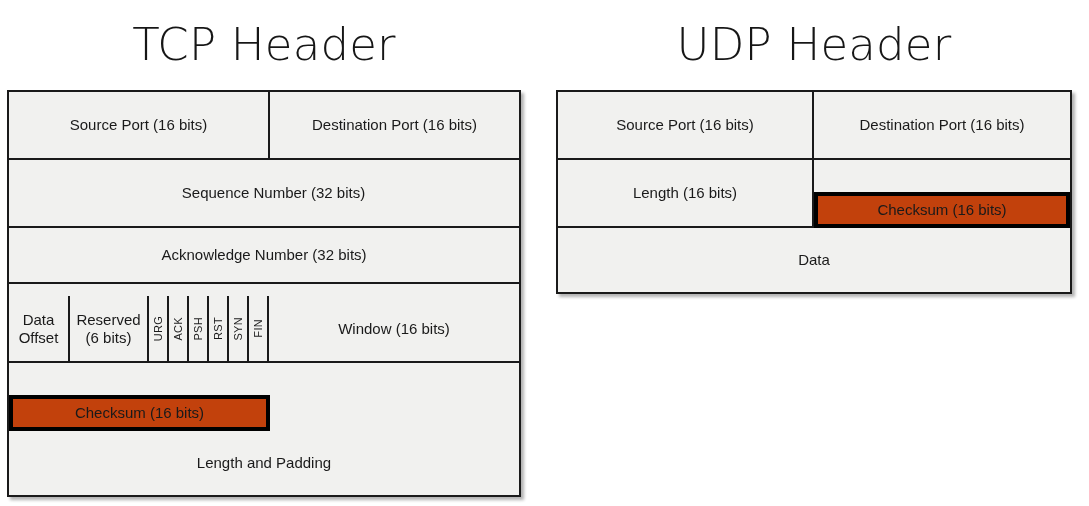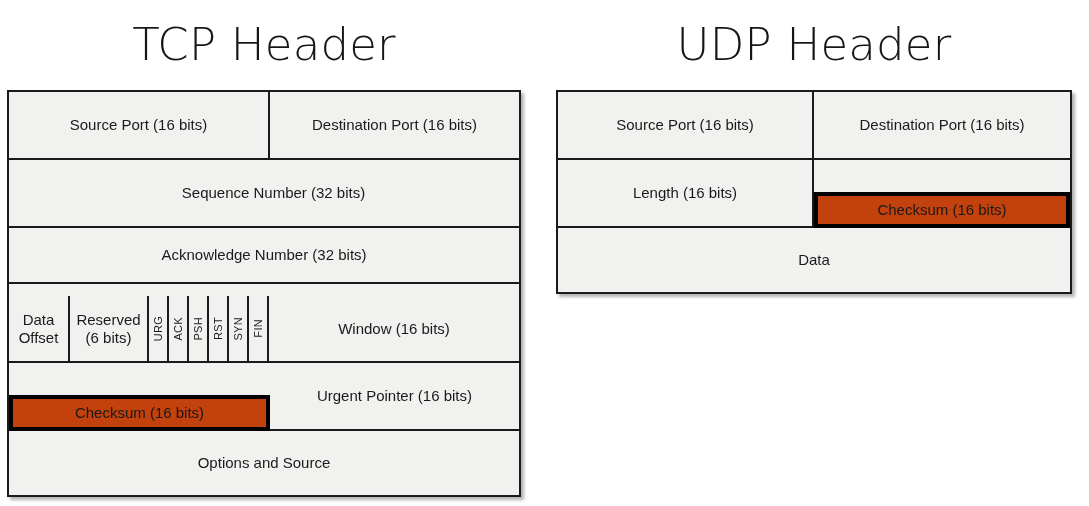--- a/index.html
+++ b/index.html
@@ -155,25 +155,24 @@
       <span class="flag-label">SYN</span>
     </div>
     <div class="flag-cell" style="width:20px;">
       <span class="flag-label">FIN</span>
     </div>
     <div class="cell last-col" style="width:250px;">Window (16 bits)</div>
   </div>
 
   <div class="row" id="tcp-r4">
     <div class="cell highlight" style="width:261px;">Checksum (16 bits)</div>
-    <div class="cell last-col" style="width:249px;">Urgent Pointer (16 bits)</div>
   </div>
 
   <div class="row last-row" id="tcp-r5">
-    <div class="cell last-col" style="width:510px;">Options and Source</div>
+    <div class="cell last-col" style="width:510px;">Length and Padding</div>
   </div>
 </div>
 
 <div class="diagram-title" id="udp-title">UDP Header</div>
 
 <div class="header-table" id="udp-table">
 
   <div class="row" id="udp-r0">
     <div class="cell" style="width:256px;">Source Port (16 bits)</div>
     <div class="cell last-col" style="width:256px;">Destination Port (16 bits)</div>

